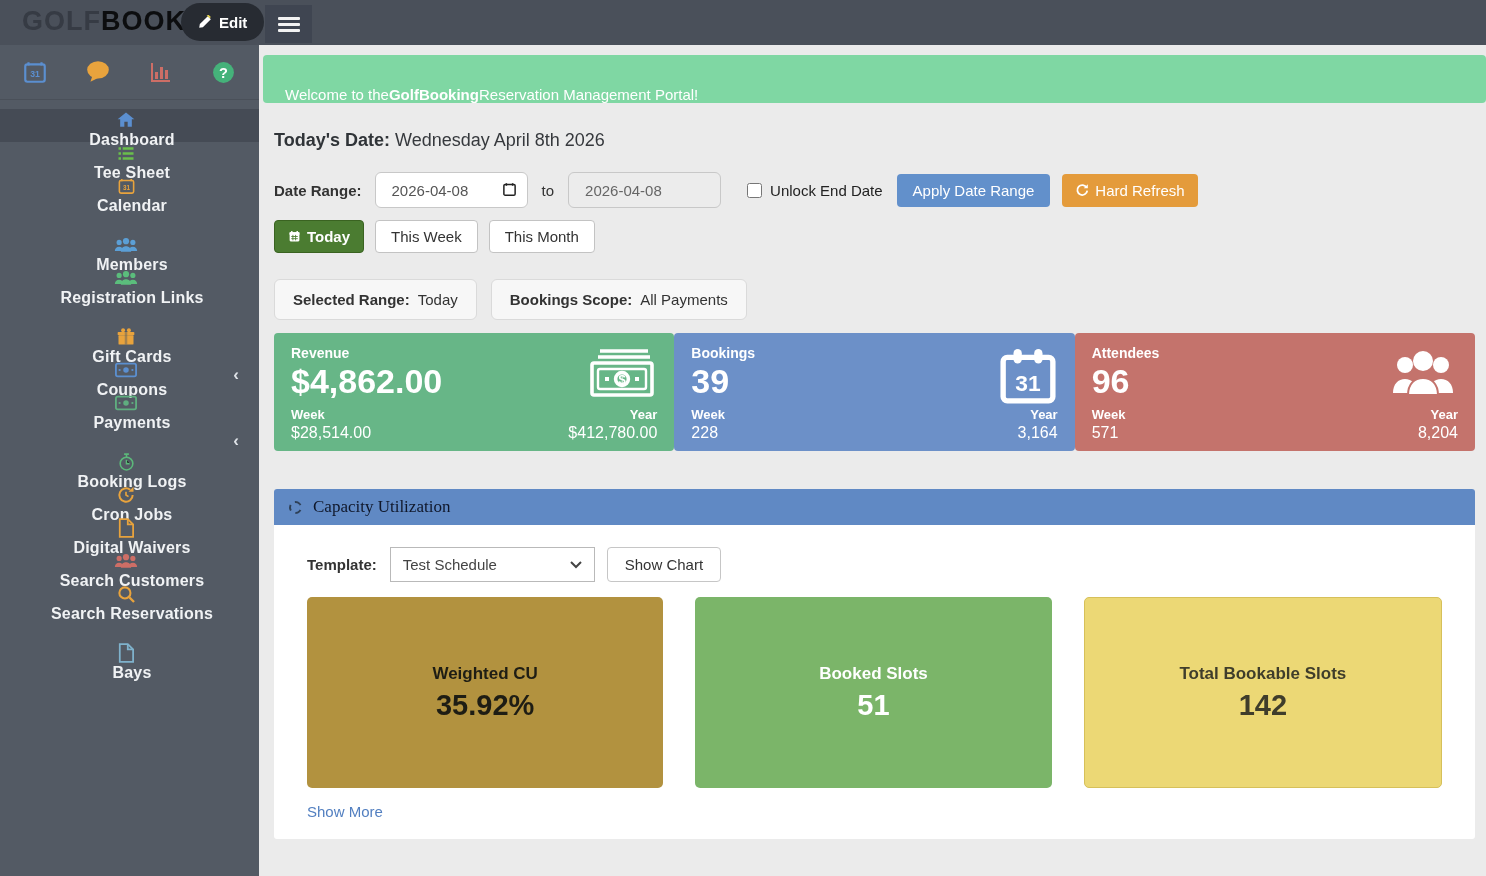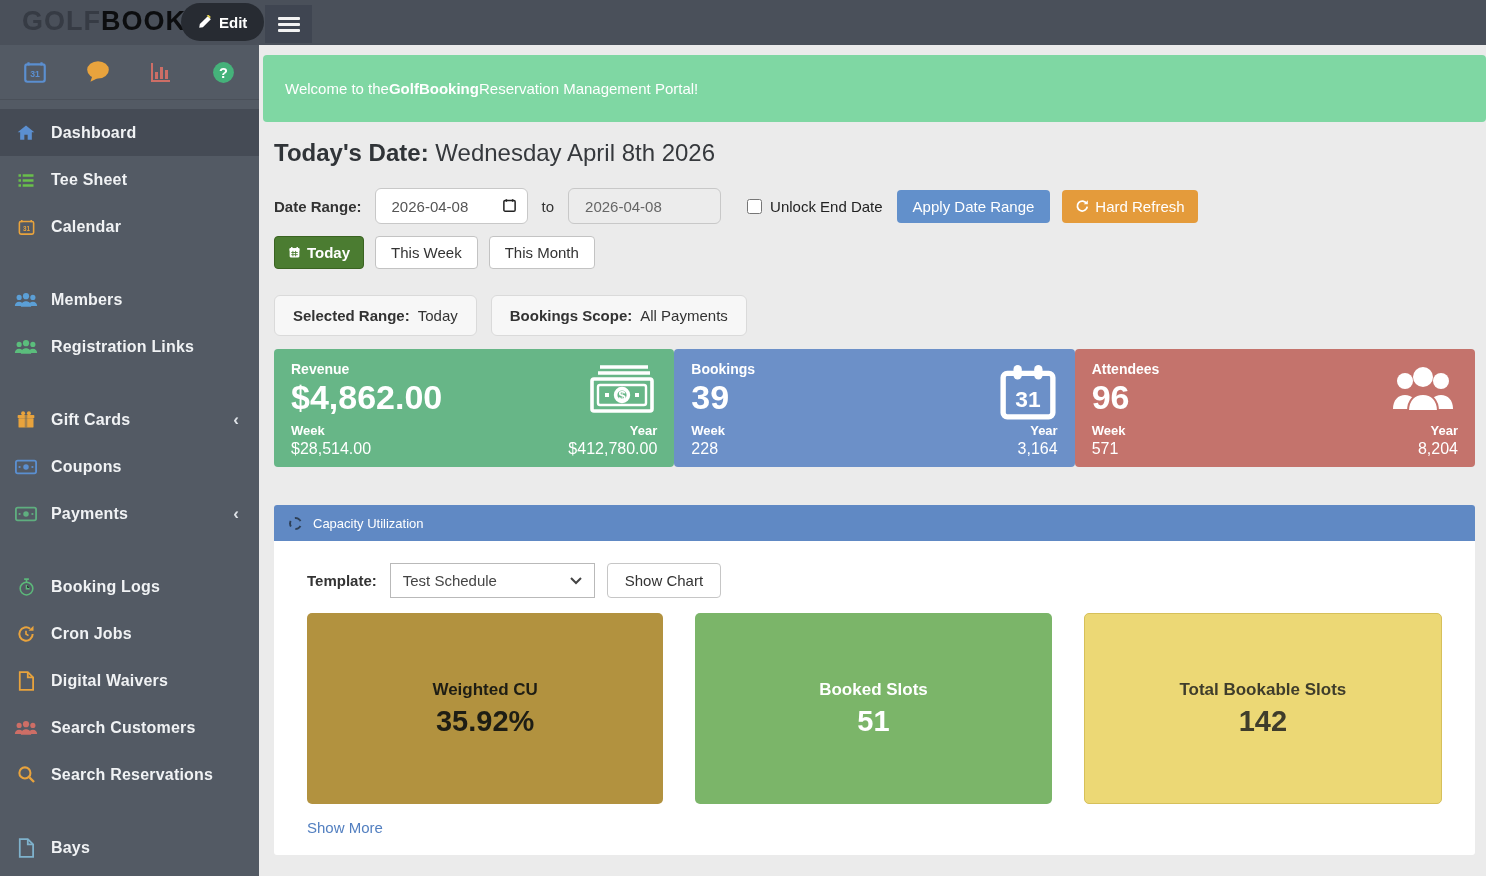--- a/index.html
+++ b/index.html
@@ -17,34 +17,34 @@
   .hamburger { position:absolute; left:265px; top:5px; width:47px; height:38px; background:#3f4551;
     display:flex; flex-direction:column; align-items:center; justify-content:center; gap:3px; cursor:pointer; }
   .hamburger i { display:block; width:22px; height:3px; background:#f2f2f2; border-radius:1px; }
 
   
   .sidebar { position:absolute; left:0; top:45px; width:259px; height:831px; background:#535a64; }
   .side-icons { height:55px; display:flex; align-items:center; justify-content:space-around; padding:0 4px;
     border-bottom:1px solid rgba(0,0,0,0.10); }
   .side-icons .ic { width:28px; height:28px; display:flex; align-items:center; justify-content:center; cursor:pointer; }
   .nav { margin-top:9px; }
-  .nav-item { height:47px; display:flex; align-items:center; padding:0 20px 0 13px; cursor:pointer; }
+  .nav-item { height:33px; display:flex; align-items:center; padding:0 20px 0 13px; cursor:pointer;flex-direction:column; }
   .nav-item.active { background:#454b55; }
   .nav-item .nicon { width:26px; height:22px; display:flex; align-items:center; justify-content:center; flex:none; }
   .nav-item .nlabel { margin-left:12px; color:#f0f2f4; font-size:16px; font-weight:bold; letter-spacing:0.2px; }
   .nav-item .chev { margin-left:auto; color:#dfe3e8; font-size:17px; font-weight:bold; line-height:1; }
   .nav-gap { height:26px; }
 
   
   .main { position:absolute; left:259px; top:45px; width:1227px; height:831px; background:#ebebeb; overflow:hidden; }
-  .banner { margin:10px 0 0 4px; height:67px; background:#7fd7a3; border-radius:4px;
-    display:flex; align-items:center; padding-left:22px; color:#fff; font-size:15px; }
+  .banner { margin:10px 0 0 4px; height:48px; background:#7fd7a3; border-radius:4px;
+    display:flex; align-items:flex-end; padding-left:22px; color:#fff; font-size:15px; }
   .banner b { font-weight:bold; }
   .content { padding:0 11px 0 15px; }
-  h1.today { margin-top:17px; font-size:24px; color:#36393d; font-weight:normal; }
+  h1.today { margin-top:27px; font-size:18px; color:#36393d; font-weight:normal; }
   h1.today .tlabel { font-weight:bold; color:#303438; }
 
   .controls { margin-top:21px; display:flex; align-items:center; }
   .ctl-label { font-size:15px; font-weight:bold; color:#333; margin-right:13px; }
   .date-wrap { position:relative; }
   .date-input { width:153px; height:36px; border:1px solid #c8c8c8; border-radius:6px; background:#fff;
     font-family:inherit; font-size:15px; color:#555; padding:0 34px 0 16px; }
   .date-input.disabled { background:#ececec; color:#666; padding:0 16px; }
   .date-wrap .cal-pick { position:absolute; right:11px; top:10px; }
   .to-label { margin:0 14px; font-size:15px; color:#333; }
@@ -70,21 +70,21 @@
   .stat .s-icon { position:absolute; right:18px; top:14px; }
   .stat .s-footer { position:absolute; left:17px; right:17px; bottom:9px; display:flex; justify-content:space-between; }
   .stat .fl { font-size:13px; font-weight:bold; }
   .stat .fv { font-size:16px; margin-top:2px; }
   .stat .fright { text-align:right; }
 
   .panel { margin-top:38px; background:#fff; border-radius:3px; }
   .panel-header { height:36px; background:#6089c4; border-radius:3px 3px 0 0;
     display:flex; align-items:center; gap:11px; padding-left:15px; }
   .spinner { width:13px; height:13px; border:2px dashed #2e4057; border-radius:50%; flex:none; }
-  .panel-title { color:#ffffff; font-size:13px; }
+  .panel-title { color:#0f172a; font-size:17px;font-family:Liberation Serif, serif; }
   .panel-body { padding:22px 33px 18px 33px; }
   .tpl-row { display:flex; align-items:center; }
   .tpl-label { font-size:15px; font-weight:bold; color:#333; margin-right:13px; }
   .select { width:205px; height:35px; border:1px solid #b9b9b9; border-radius:0; background:#fff;
     display:flex; align-items:center; justify-content:space-between; padding:0 12px; font-size:15px; color:#444; cursor:pointer; }
   .btn-showchart { margin-left:12px; height:35px; padding:0 17px; background:#fff; border:1px solid #c6c6c6;
     border-radius:4px; color:#333; }
   .cu-cards { margin-top:15px; display:flex; gap:32px; }
   .cu-card { flex:1; height:191px; border-radius:5px; display:flex; flex-direction:column;
     align-items:center; justify-content:center; gap:5px; }

